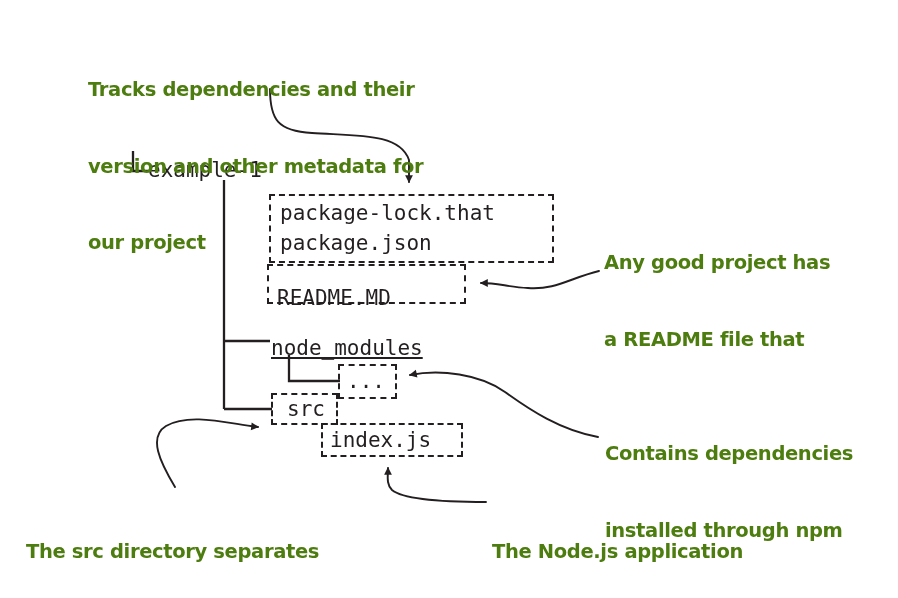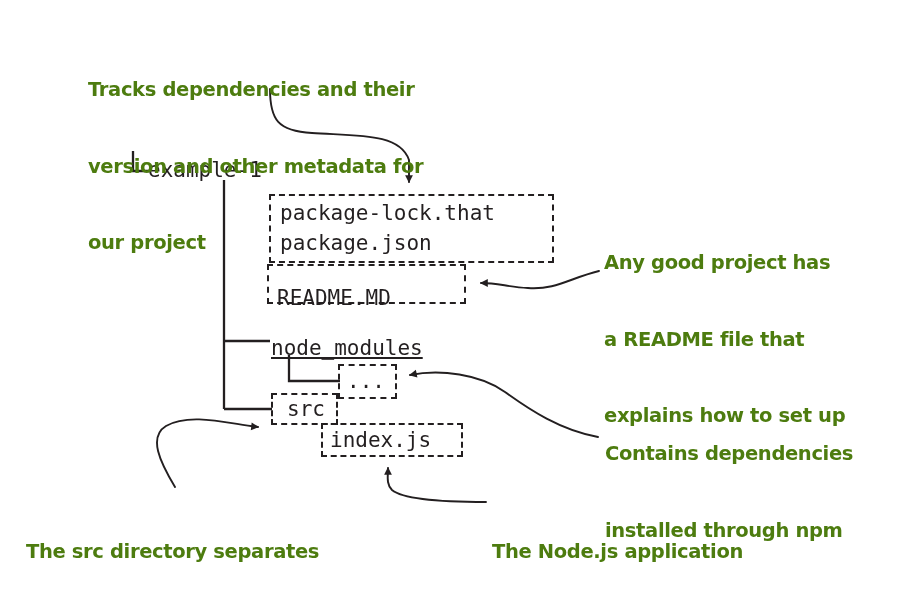--- a/index.html
+++ b/index.html
@@ -126,21 +126,20 @@
 
   <div class="anno" id="anno-pkg">
     <div>Tracks dependencies and their</div>
     <div>version and other metadata for</div>
     <div>our project</div>
   </div>
 
   <div class="anno" id="anno-readme">
     <div>Any good project has</div>
     <div>a README file that</div>
-    <div>explains how to set up</div>
   </div>
 
   <div class="anno" id="anno-nodemod">
     <div>Contains dependencies</div>
     <div>installed through npm</div>
   </div>
 
   <div class="anno" id="anno-src">
     <div>The src directory separates</div>
     

